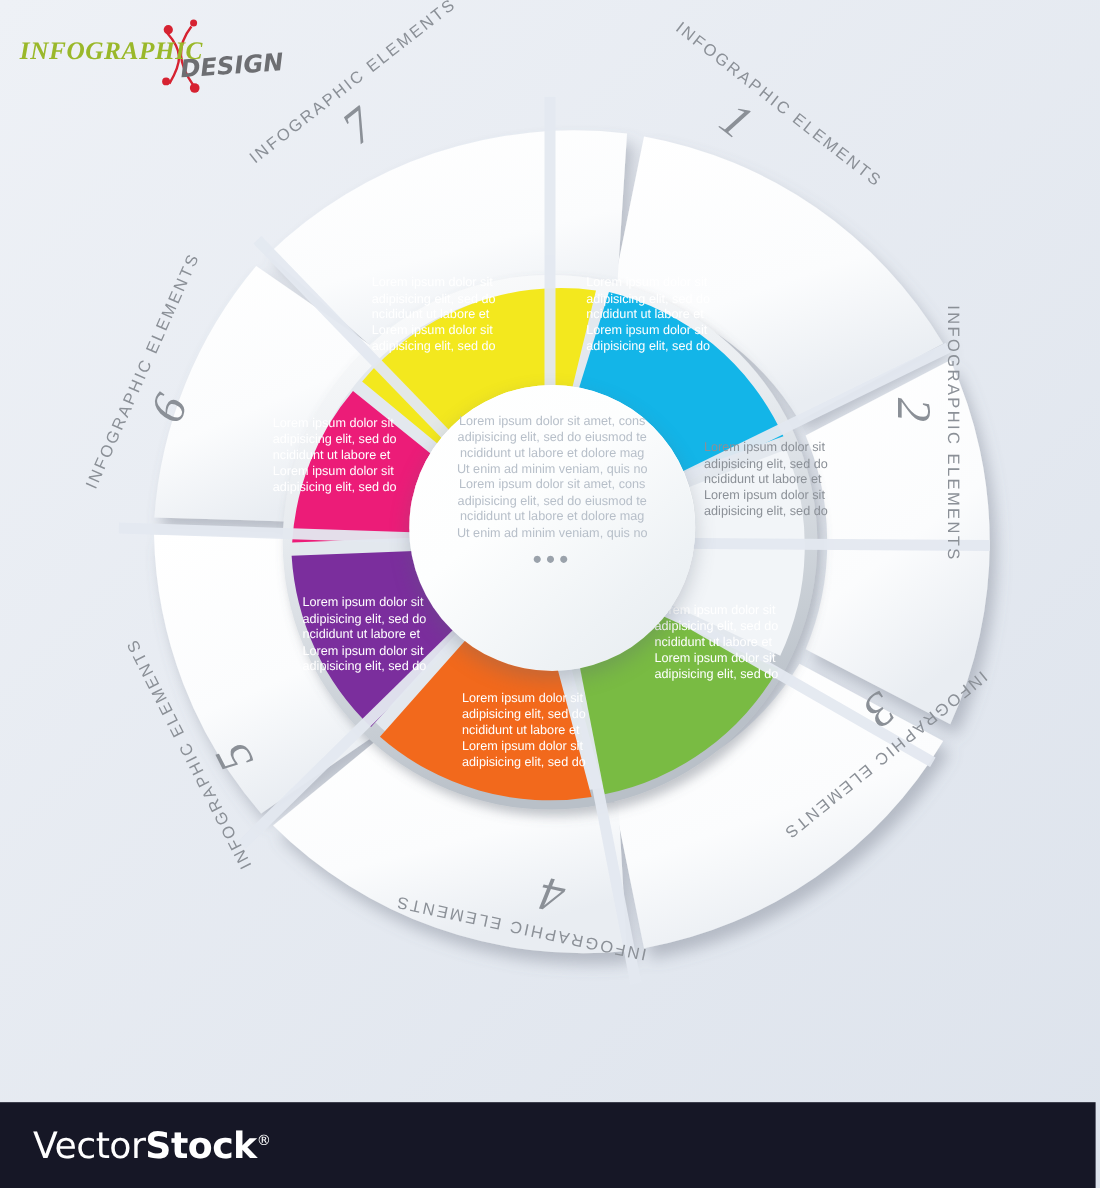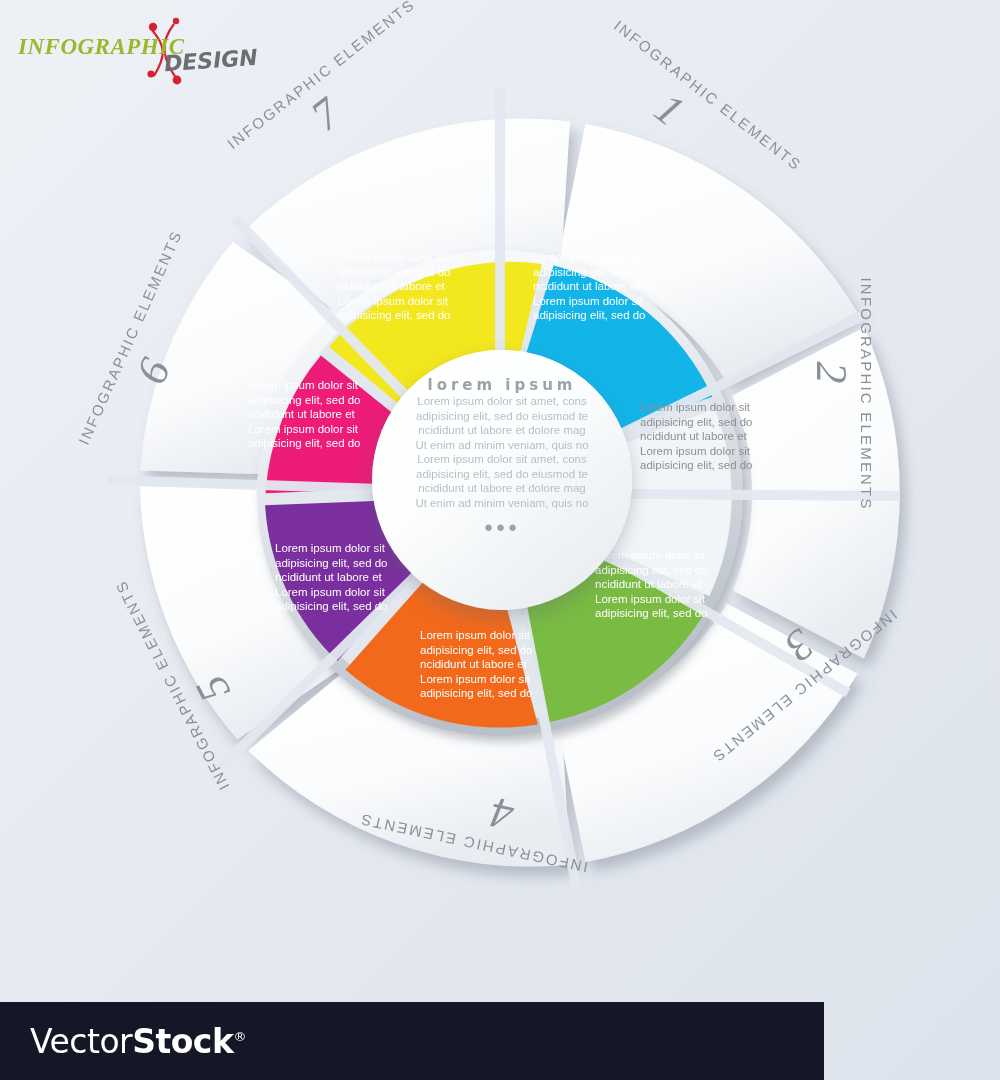--- a/index.html
+++ b/index.html
@@ -136,21 +136,21 @@
     color: #9aa2ab;
     font-size: 15px;
     line-height: 10px;
   }
 
   
   #watermark {
     position: absolute;
     left: 0;
     bottom: 0;
-    width: 824px;
+    width: 996px;
     height: 78px;
     background: #161726;
     color: #ffffff;
   }
   #wm-logo {
     position: absolute;
     left: 30px;
     top: 20px;
     font-size: 33px;
     font-family: "DejaVu Sans", sans-serif;
@@ -340,21 +340,20 @@
 adipisicing elit, sed do</div>
 
     <div class="wedge-text" style="left: 318px; top: 222px; color: rgb(255, 255, 255);">Lorem ipsum dolor sit
 adipisicing elit, sed do
 ncididunt ut labore et
 Lorem ipsum dolor sit
 adipisicing elit, sed do</div>
   </div>
 
   <div id="center-disc">
-    <div id="center-title">lorem ipsum</div>
     <div id="center-body">Lorem ipsum dolor sit amet, cons
 adipisicing elit, sed do eiusmod te
 ncididunt ut labore et dolore mag
 Ut enim ad minim veniam, quis no
 Lorem ipsum dolor sit amet, cons
 adipisicing elit, sed do eiusmod te
 ncididunt ut labore et dolore mag
 Ut enim ad minim veniam, quis no</div>
     <div id="center-dots">●●●</div>
   </div>

